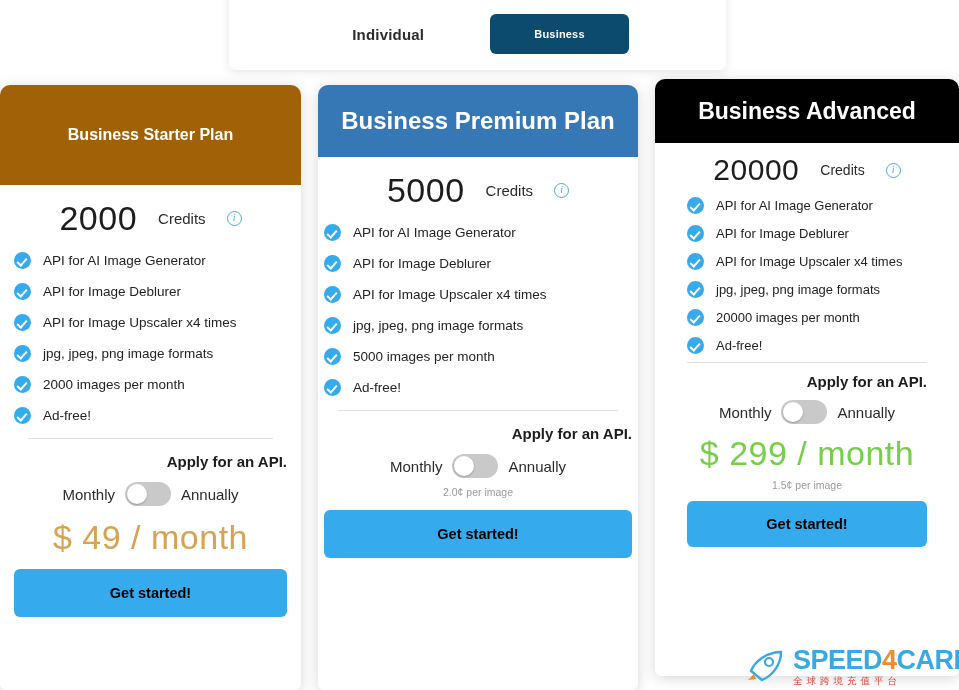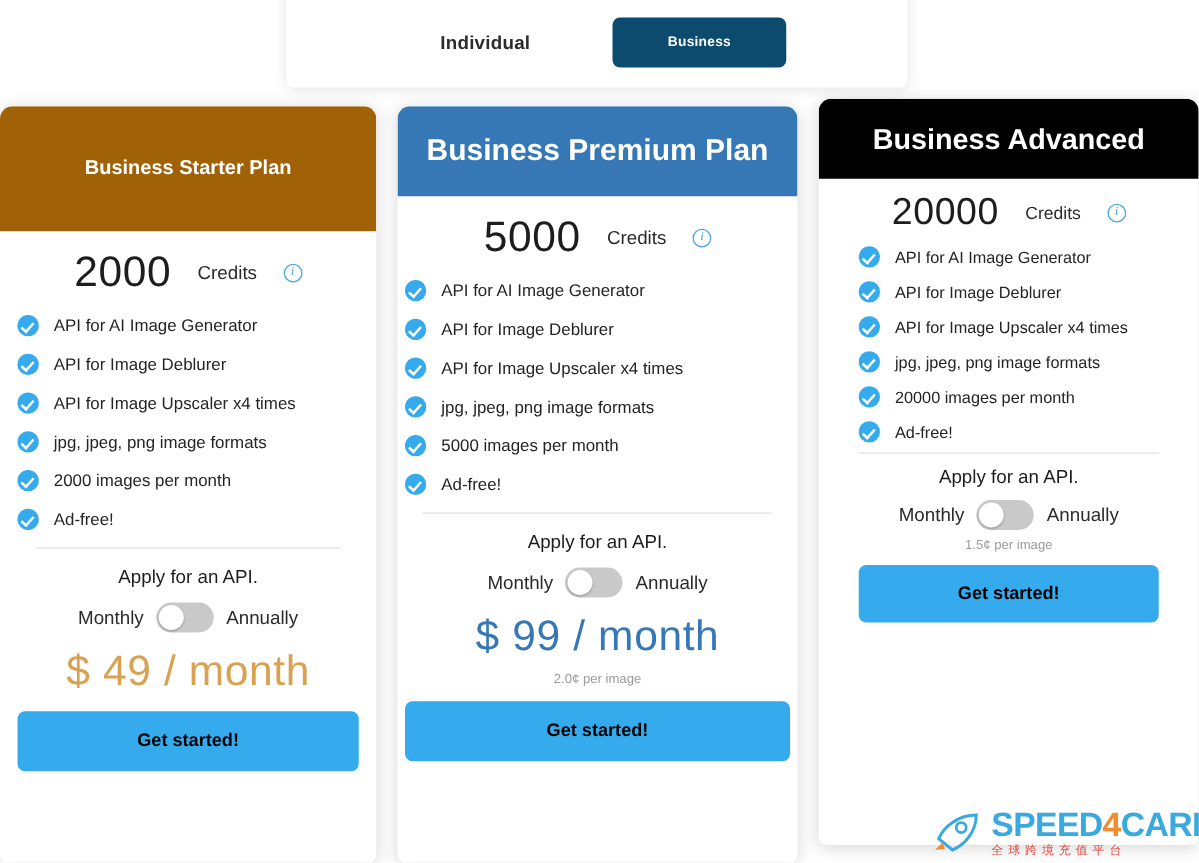--- a/index.html
+++ b/index.html
@@ -72,21 +72,21 @@
   }
   .check::after{
     content:""; position:absolute; left:5px; top:3.5px;
     width:4px; height:8px; border:solid #fff;
     border-width: 0 2px 2px 0; transform: rotate(42deg);
   }
   .feat-txt { font-size:13.5px; color:#242424; white-space:nowrap; }
 
   .divider { height:1px; background:#e2e2e2; margin: 10px 14px 0 14px; }
 
-  .apply-txt { text-align:center; font-size:15px; font-weight:normal; color:#1d1d1d; margin-top:14px; }
+  .apply-txt { text-align:right; font-size:15px; font-weight:bold; color:#1d1d1d; margin-top:14px; }
 
   .toggle-row {
     display:flex; align-items:center; justify-content:center;
     gap:10px; margin-top:12px;
   }
   .toggle-lbl { font-size:15px; color:#2b2b2b; }
   .switch {
     width:46px; height:24px; border-radius:14px; background:#c9c9c9;
     position:relative; cursor:pointer; flex:0 0 auto;
   }
@@ -210,21 +210,20 @@
             <span class="feat-txt">Ad-free!</span>
           </li>
       </ul>
       <div class="divider"></div>
       <div class="apply-txt">Apply for an API.</div>
       <div class="toggle-row">
         <span class="toggle-lbl">Monthly</span>
         <span class="switch"></span>
         <span class="toggle-lbl">Annually</span>
       </div>
-      <div class="price" style="color:#3578B5;">$ 99 / month</div>
       <div class="per-image">2.0¢ per image</div>
       <button class="cta">Get started!</button>
     </div>
   </div>
 
   <div class="card" style="left:655px; top:79px; width:304px; height:597px;">
     <div class="card-head" style="background:#000000; height:64px; font-size:23px;">
       <span>Business Advanced</span>
     </div>
     <div class="card-body" style="padding:0 32px;">
@@ -259,20 +258,21 @@
             <span class="feat-txt" style="font-size:13px;">Ad-free!</span>
           </li>
       </ul>
       <div class="divider" style="margin:6px 0 0 0;"></div>
       <div class="apply-txt" style="margin-top:10px;">Apply for an API.</div>
       <div class="toggle-row" style="margin-top:10px;">
         <span class="toggle-lbl">Monthly</span>
         <span class="switch"></span>
         <span class="toggle-lbl">Annually</span>
       </div>
+      <div class="price" style="color:#76CE4A; margin-top:10px;">$ 299 / month</div>
       <div class="per-image" style="margin-top:6px;">1.5¢ per image</div>
       <button class="cta" style="margin-top:10px; padding:15px 0;">Get started!</button>
     </div>
   </div>
 
   <div class="watermark">
     <svg width="42" height="34" viewBox="0 0 42 34">
       <path d="M6 22 C10 12, 22 3, 36 3 C36 16, 27 27, 17 31 Z" fill="none" stroke="#39A9E0" stroke-width="2.4"></path>
       <circle cx="24" cy="13" r="4" fill="none" stroke="#39A9E0" stroke-width="2.2"></circle>
       <path d="M9 25 L3 31 L11 30 Z" fill="#F08C2E"></path>

